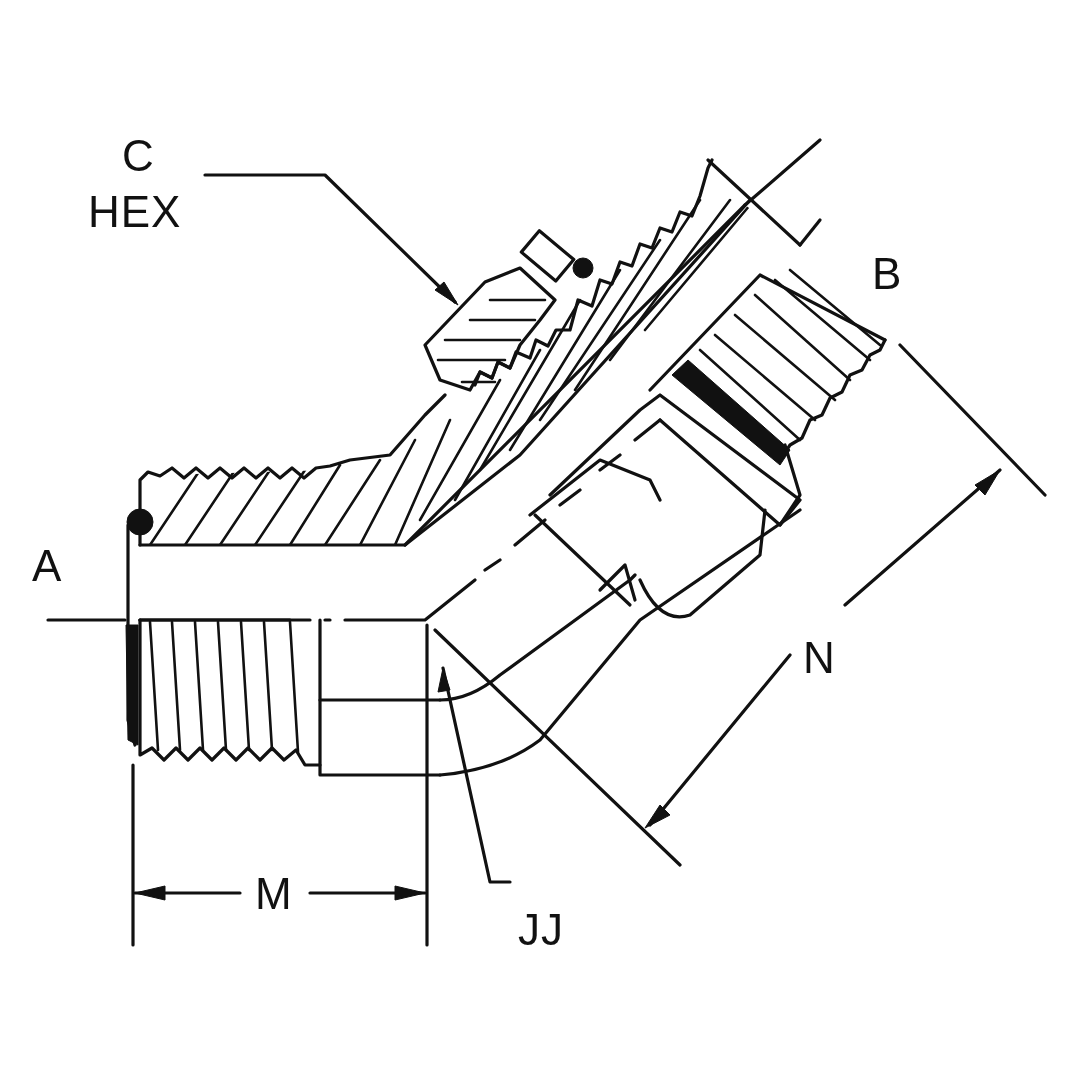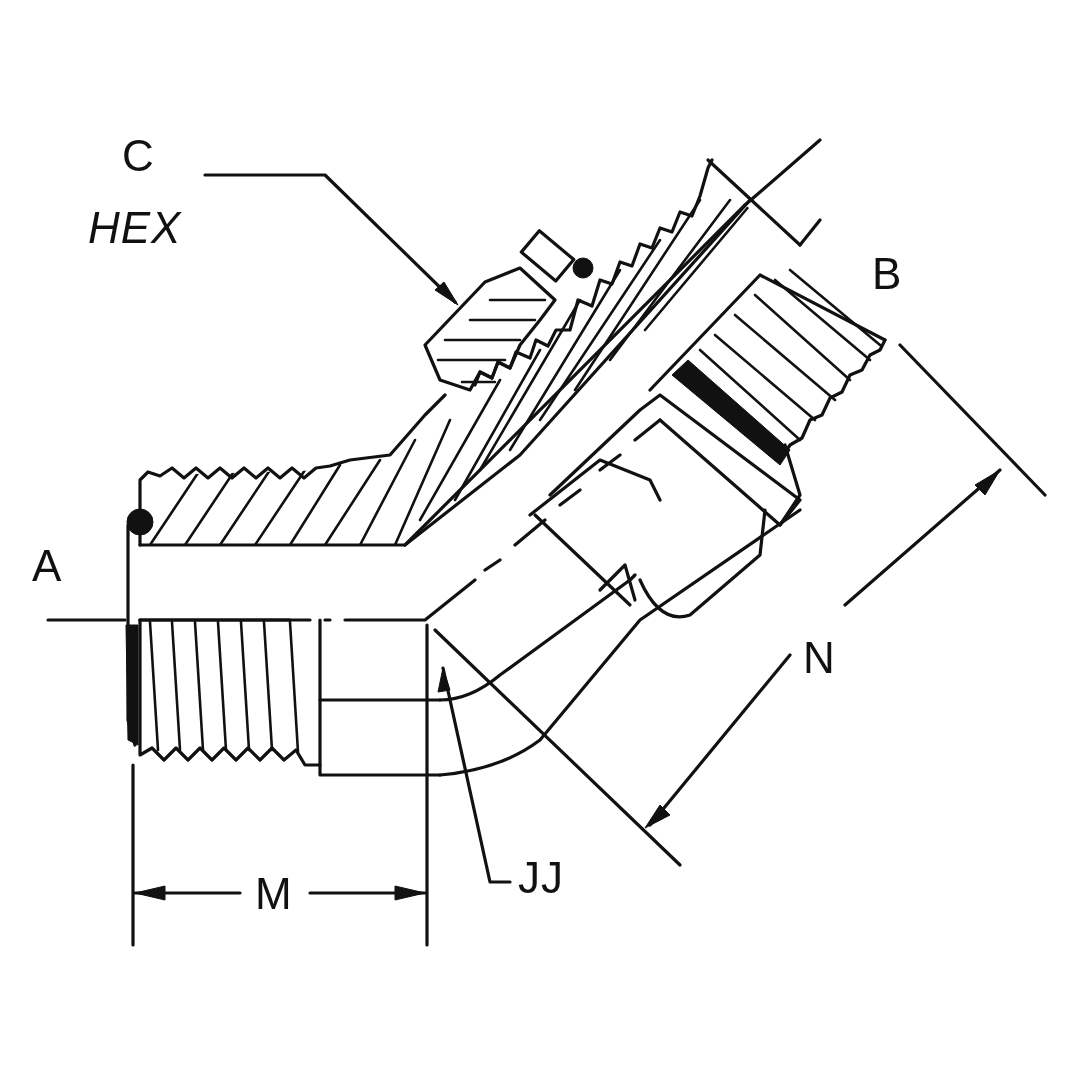--- a/index.html
+++ b/index.html
@@ -104,18 +104,18 @@
     <path class="blk" d="M443,668 L438,692 L450,690 Z"></path>
   </g>
 
   <g>
     <path class="ln" d="M205,175 L325,175 L455,302"></path>
     <path class="blk" d="M458,305 L435,290 L444,282 Z"></path>
   </g>
 </svg>
 
 <div class="lbl" style="left:122px;top:134px;">C</div>
-<div class="lbl" style="left:88px;top:206px;font-style:italic;">HEX</div>
+<div class="lbl" style="left:88px;top:190px;">HEX</div>
 <div class="lbl" style="left:32px;top:544px;">A</div>
 <div class="lbl" style="left:872px;top:252px;">B</div>
 <div class="lbl" style="left:255px;top:872px;">M</div>
 <div class="lbl" style="left:803px;top:636px;">N</div>
-<div class="lbl" style="left:518px;top:856px;text-align:right;">JJ</div>
+<div class="lbl" style="left:518px;top:908px;text-align:right;">JJ</div>
 
 </body></html>

